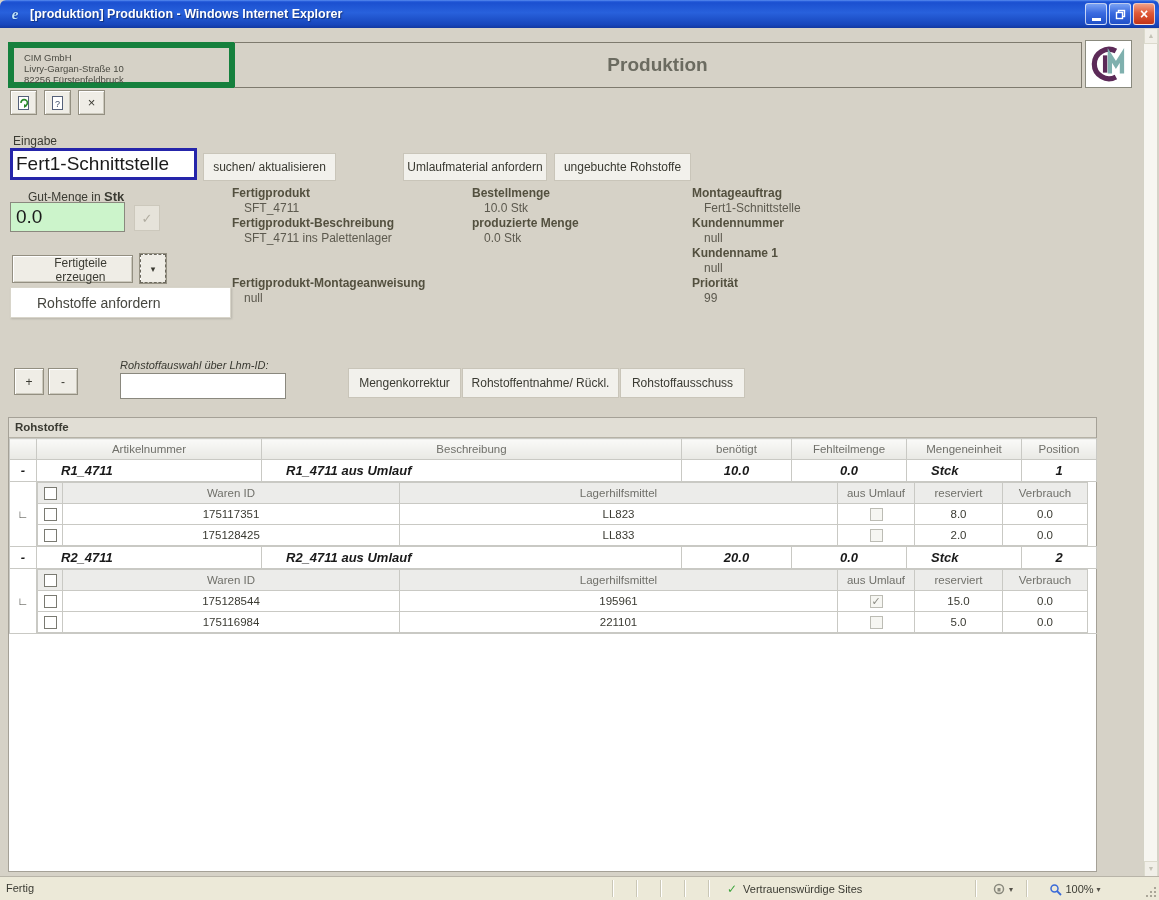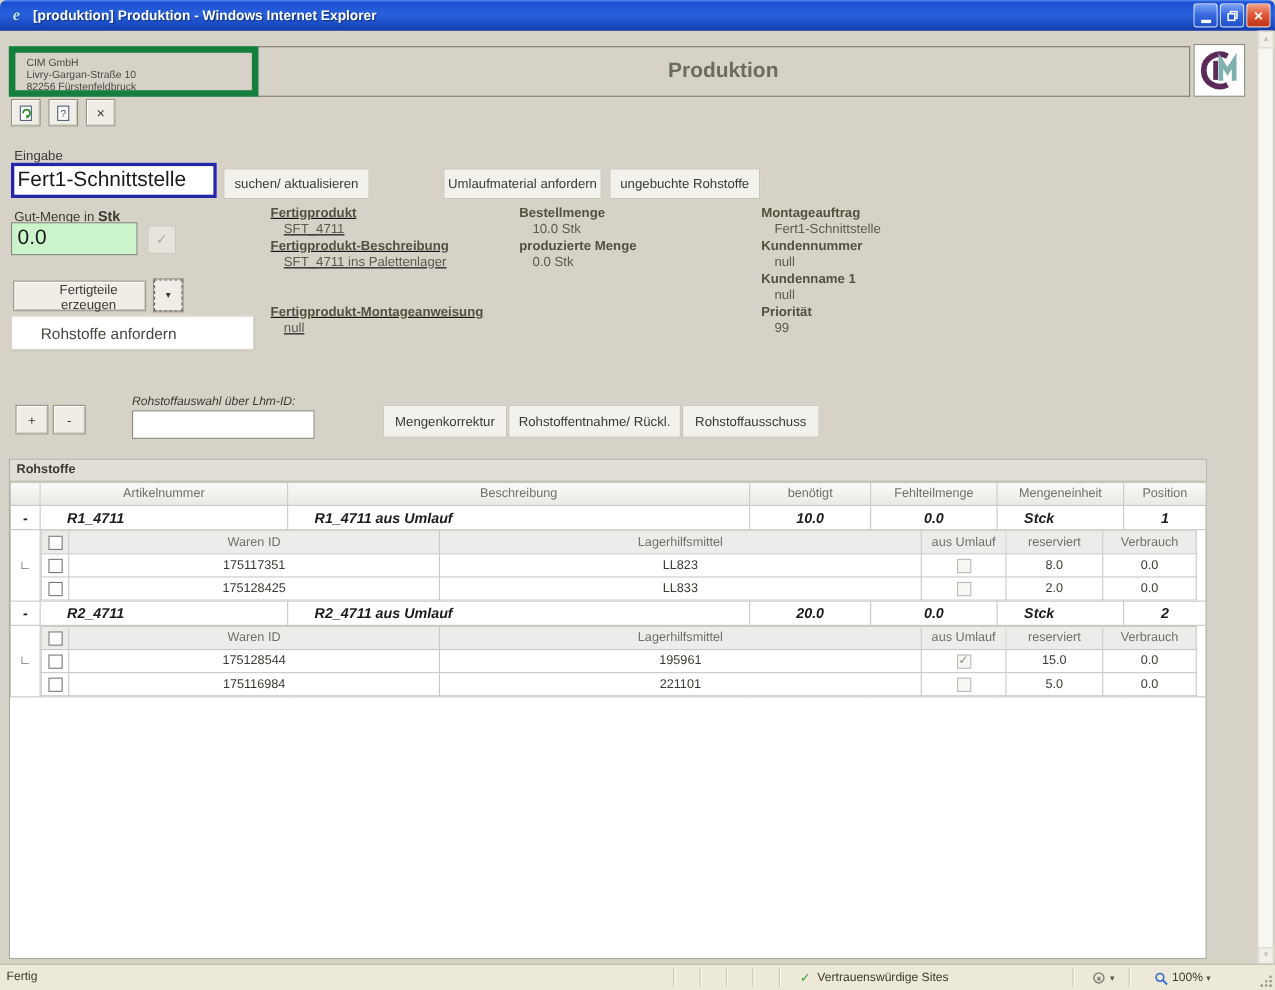--- a/index.html
+++ b/index.html
@@ -40,40 +40,40 @@
   
   .lbl { position:absolute; font-size:12px; color:#3a3a32; }
   .eingabe-label { left:13px; top:134px; }
   .eingabe-input { position:absolute; left:10px; top:148px; width:187px; height:32px;
     border:3px solid #2525aa; background:#fff; font-family:inherit; font-size:19px; color:#1a1a1a; padding:0 3px; }
   .btnflat { position:absolute; background:#f2f1ec; border:1px solid #c9c5b9; color:#3a3a32;
     font-family:inherit; font-size:12px; text-align:center; cursor:default; }
   .b-suchen { left:203px; top:153px; width:133px; height:28px; }
   .b-umlauf { left:403px; top:153px; width:144px; height:28px; }
   .b-ungebucht { left:554px; top:153px; width:137px; height:28px; }
-  .gutmenge-label { left:13px; top:189px; }
+  .gutmenge-label { left:28px; top:189px; }
   .gutmenge-unit { font-weight:bold; font-size:13px; }
   .gutmenge-input { position:absolute; left:10px; top:202px; width:115px; height:30px;
     border:1px solid #8a887e; background:#ccf4cb; font-family:inherit; font-size:19px; color:#1a1a1a; padding:0 5px; }
   .confirm-btn { position:absolute; left:134px; top:205px; width:26px; height:26px; background:#e6e3da;
     border:1px solid #ccc8bc; color:#b0aca0; font-size:13px; display:flex; align-items:center; justify-content:center; }
 
   .btn3d { position:absolute; background:#efede6; border:1px solid #938f81;
     box-shadow:inset 1px 1px 0 #fff, inset -1px -1px 0 #ccc9bd; color:#3a3a32;
     font-family:inherit; font-size:12px; cursor:default; }
   .b-fertigteile { left:12px; top:255px; width:121px; height:28px;padding-left:16px; }
   .b-drop { left:139px; top:253px; width:28px; height:31px; }
   .b-drop .inner { width:100%; height:100%; border:1px dashed #6a675c; display:flex; align-items:center; justify-content:center; font-size:9px; color:#3a3a32; }
   .dropdown-panel { position:absolute; left:10px; top:287px; width:221px; height:31px; background:#fff;
     border:1px solid #d8d5ca; box-shadow:1px 1px 2px rgba(0,0,0,.15); display:flex; align-items:center; }
   .dropdown-item { font-size:14px; color:#46463f; padding-left:26px;text-align:right; }
 
   
   .info-col { position:absolute; top:186px; font-size:12px; line-height:15px; }
-  .info-left { left:246px; width:220px;text-decoration:underline; }
+  .info-left { left:232px; width:220px; }
   .info-mid { left:472px; width:210px; }
   .info-right { left:692px; width:250px; }
   .info-col .ilabel { font-weight:bold; color:#53503f; }
   .info-col .ivalue { color:#5c594e; padding-left:12px; }
   .info-left .info-item:nth-child(3) { margin-top:30px; }
 
   
   .b-plus { left:14px; top:368px; width:30px; height:27px; }
   .b-minus { left:48px; top:368px; width:30px; height:27px; }
   .lhm-label { left:120px; top:359px; font-size:11px;font-style:italic; }

